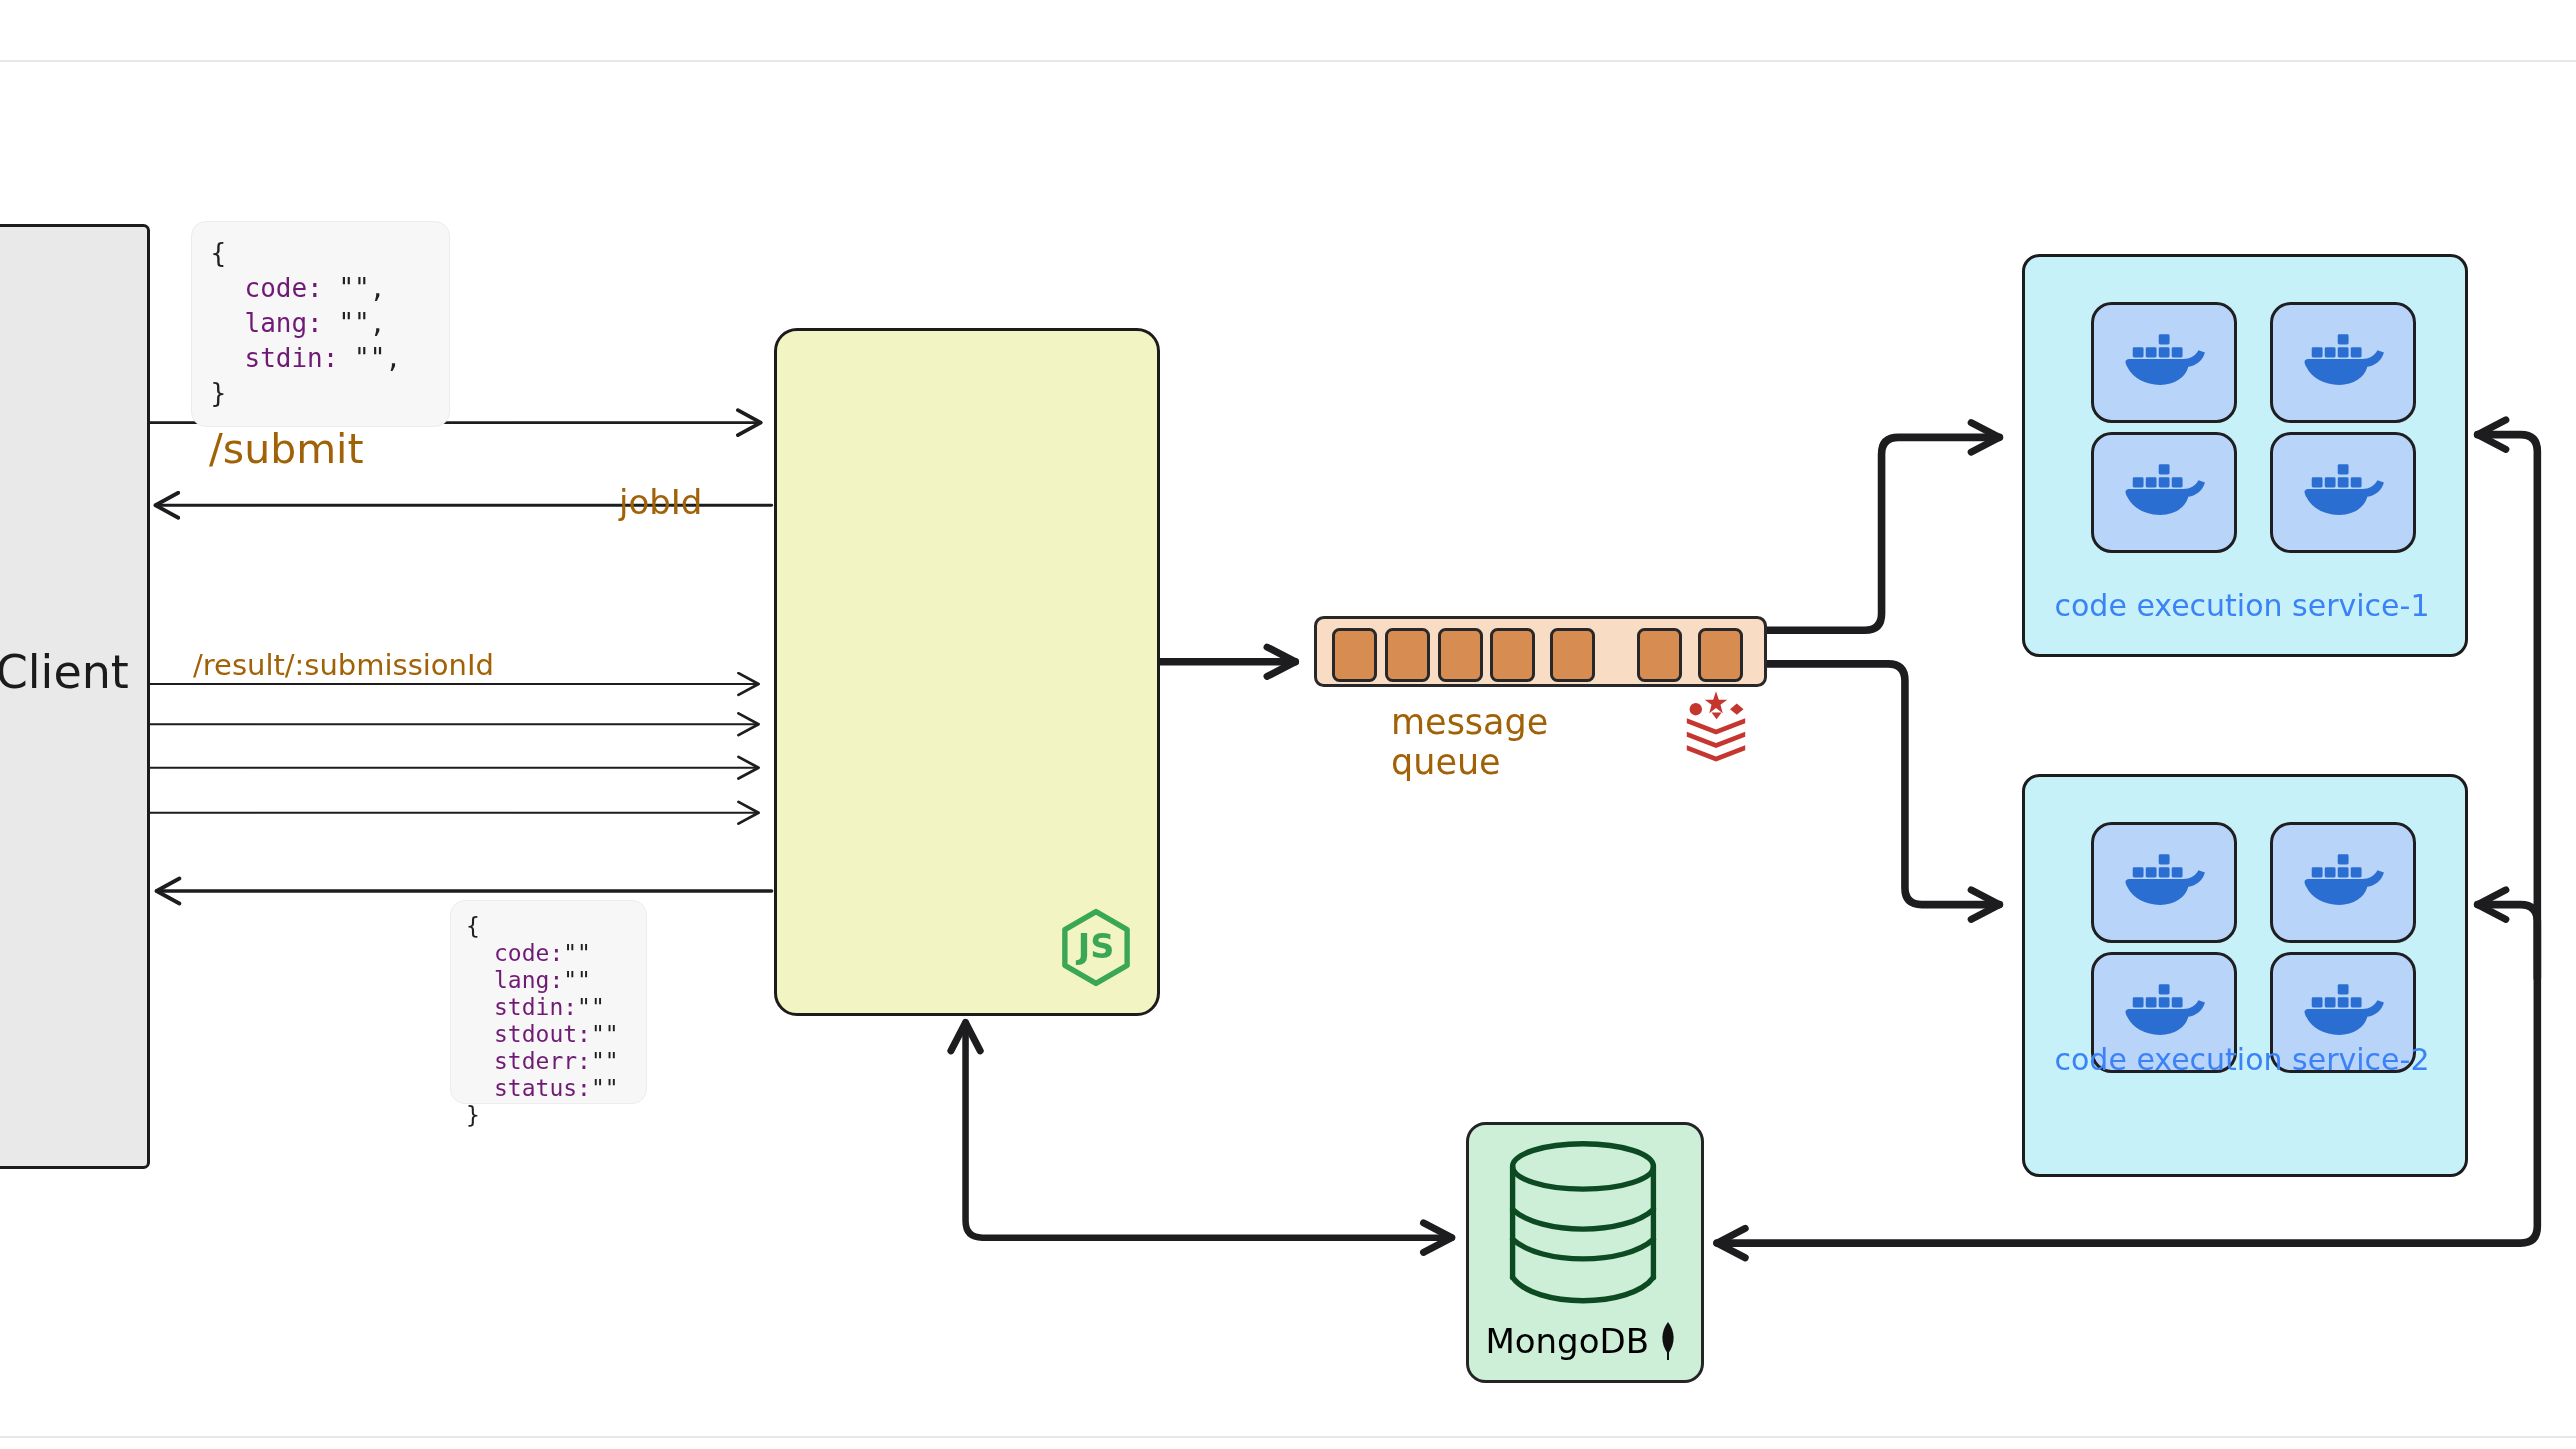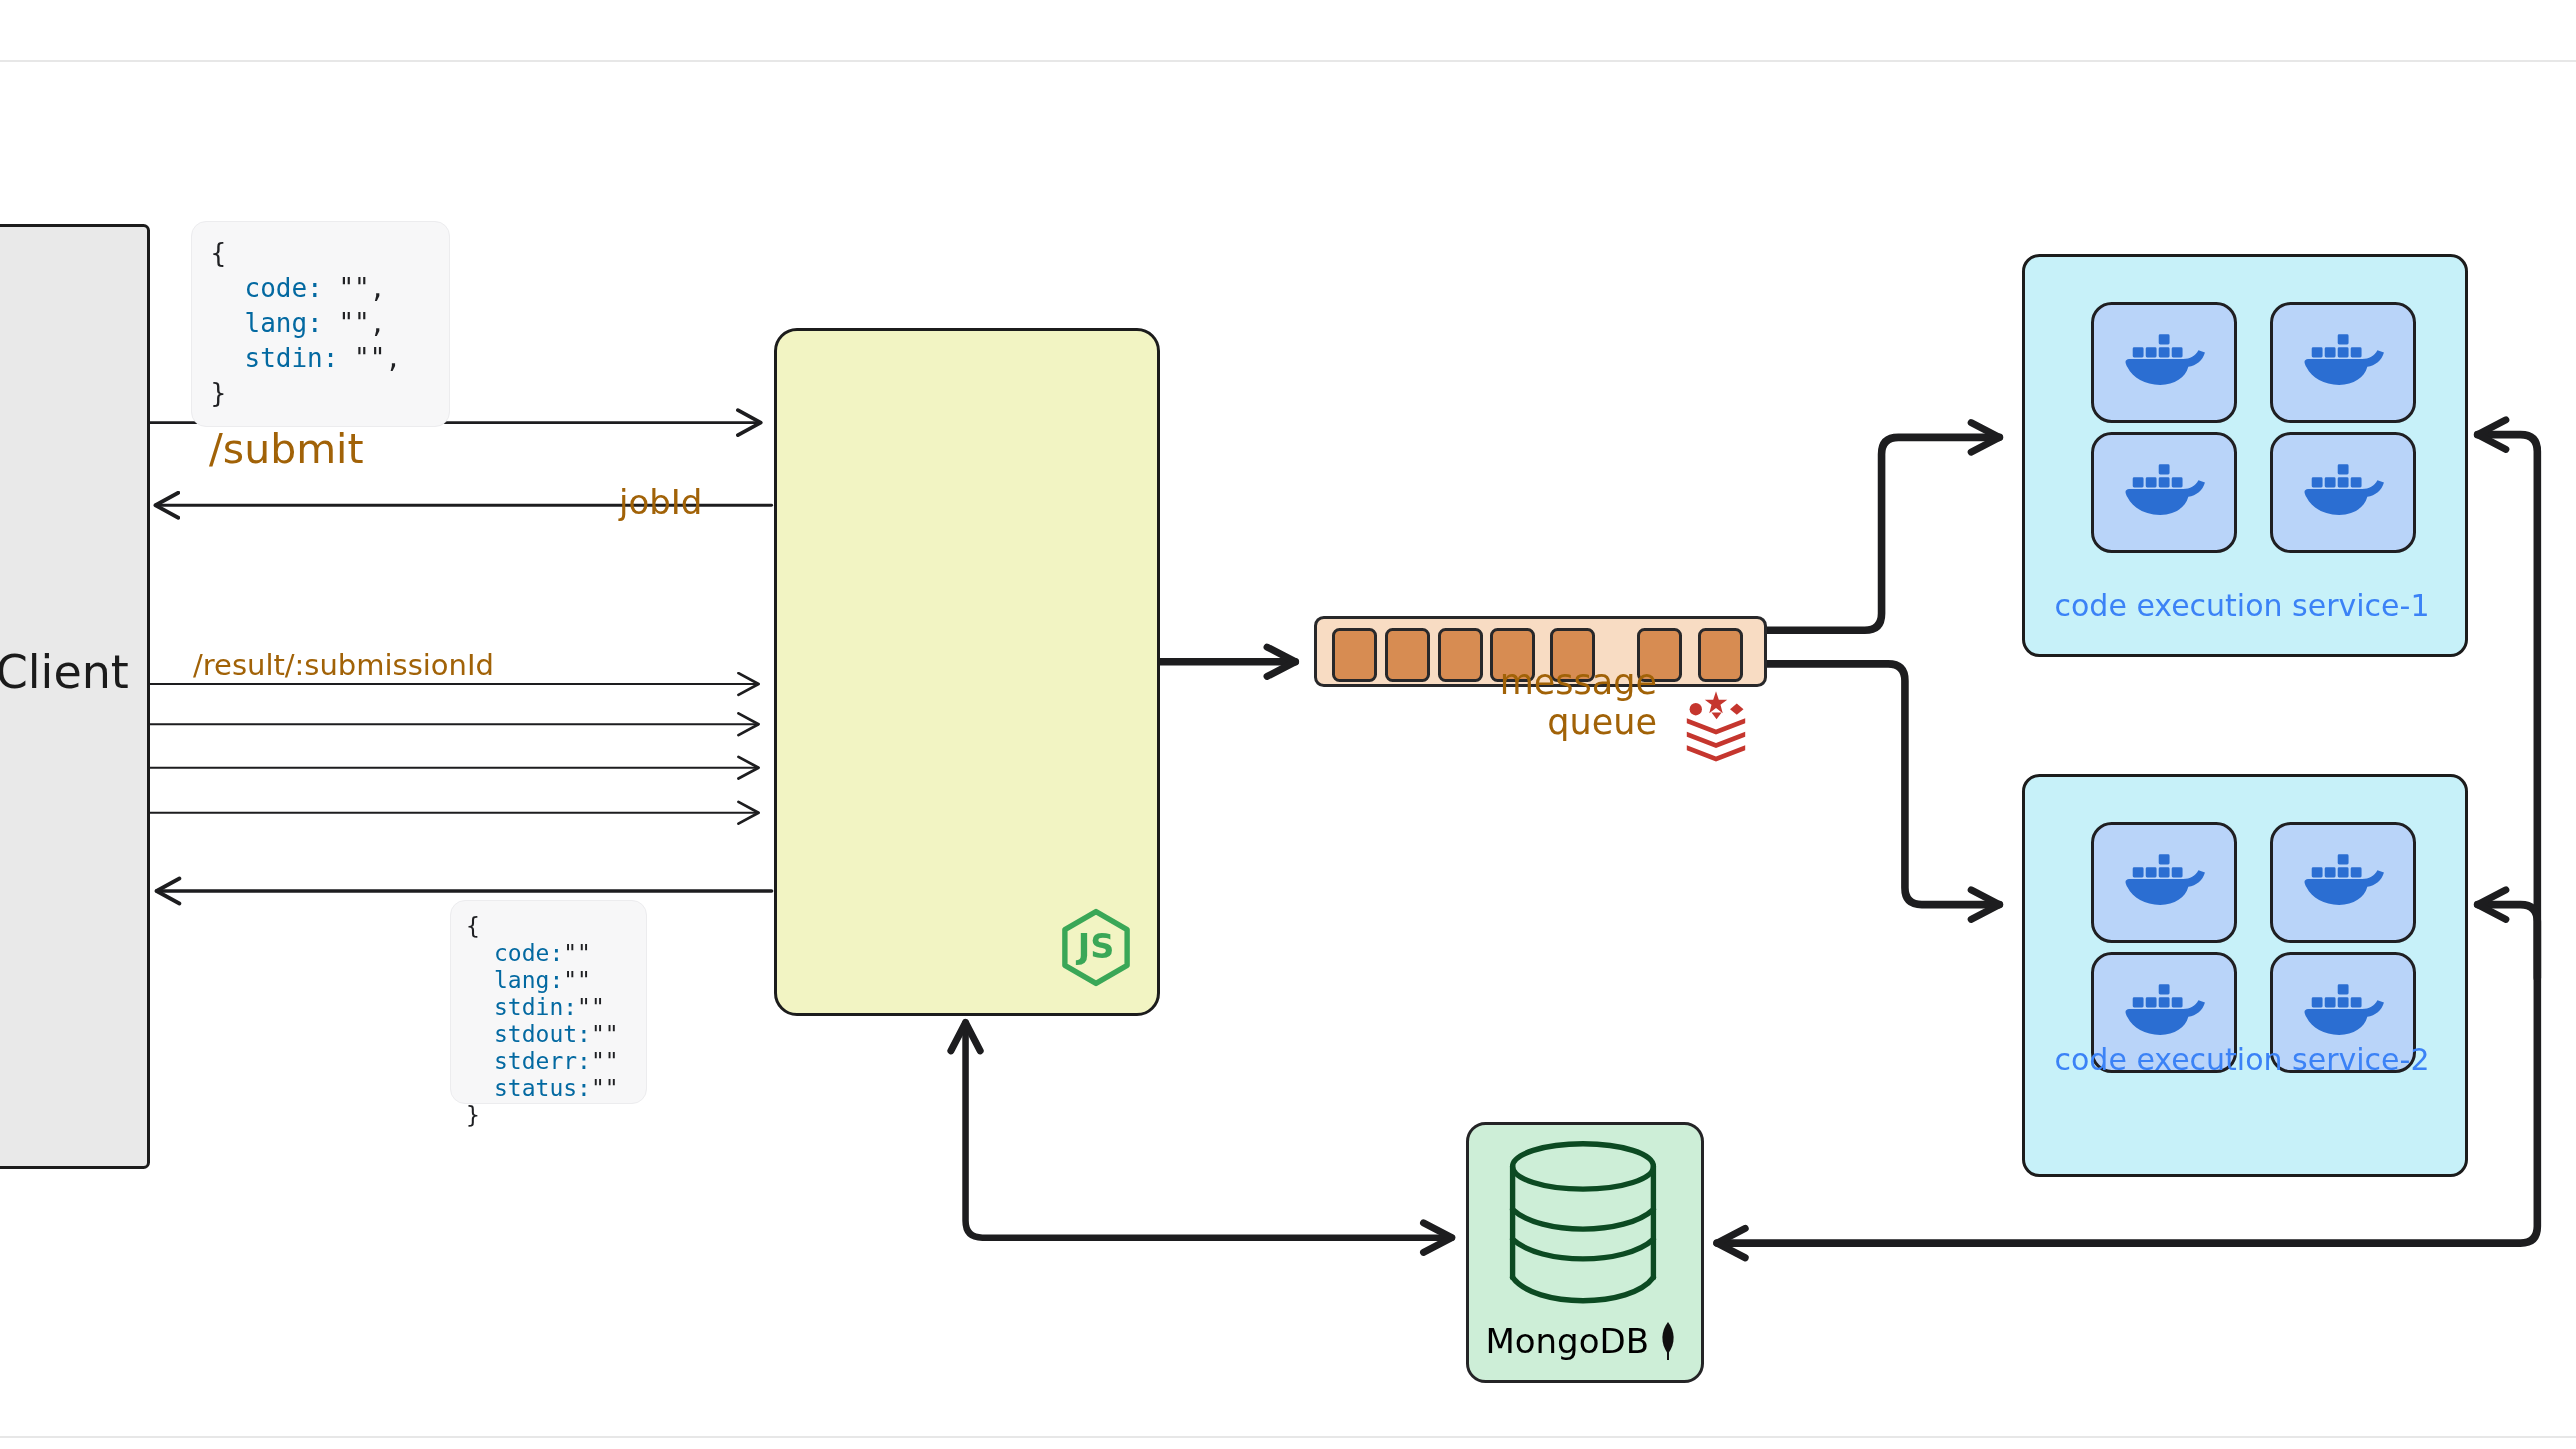--- a/index.html
+++ b/index.html
@@ -9,21 +9,21 @@
 
   
   .client-box{position:absolute;left:-38px;top:224px;width:182px;height:939px;
       background:#e9e9e9;border:3.3px solid #1c1c1c;border-radius:6.5px;}
   .client-label{position:absolute;left:-4.3px;top:645px;font-size:46px;color:#1b1b1b;}
 
   
   .snippet{position:absolute;background:#f7f7f8;border:1.1px solid #ececee;border-radius:15px;
       font-family:"DejaVu Sans Mono",monospace;color:#1f2023;}
   .snippet .line{white-space:pre;}
-  .snippet .key{color:#0369a1;}
+  .snippet .key{color:#701a75;}
   #snippet-request{left:191px;top:221px;width:259px;height:206px;padding:14px 0 0 18.5px;
       font-size:26px;line-height:35px;box-sizing:border-box;}
   #snippet-request .field{padding-left:34px;}
   #snippet-response{left:450px;top:900px;width:197px;height:204px;padding:12px 0 0 15px;
       font-size:23px;line-height:27px;box-sizing:border-box;}
   #snippet-response .field{padding-left:28px;}
 
   
   .lbl{position:absolute;color:#a16207;}
   #lbl-submit{left:209px;top:425px;font-size:41px;}
@@ -35,21 +35,21 @@
       background:#f2f4c3;border:3.8px solid #1c1c1c;border-radius:23px;}
   .css-text{position:absolute;left:774px;top:565px;width:380px;text-align:center;
       font-size:36px;line-height:48px;color:#161616;}
   .node-logo{position:absolute;left:1060px;top:908px;width:72px;height:79px;}
 
   
   .queue-box{position:absolute;left:1314px;top:616px;width:447px;height:65px;
       background:#f8dcc3;border:3.8px solid #28282a;border-radius:9.8px;}
   .queue-slot{position:absolute;top:628px;width:39px;height:48px;background:#d78c52;
       border:3.3px solid #28282a;border-radius:7.6px;}
-  #lbl-queue{left:1391px;top:662px;width:266px;text-align:right;font-size:35px;}
+  #lbl-queue{left:1391px;top:702px;width:266px;text-align:left;font-size:35px;}
   .redis-logo{position:absolute;left:1682px;top:689px;width:68px;height:73px;}
 
   
   .exec-box{position:absolute;left:2022px;top:254px;width:440px;height:397px;
       background:#c7f1f9;border:3.8px solid #1c1c1c;border-radius:17.4px;}
   #exec2.exec-box{top:774px;}
   .tile{position:absolute;width:140px;height:115px;background:#b9d4f9;
       border:3.3px solid #1f1f22;border-radius:20.6px;display:flex;align-items:center;justify-content:center;}
   .tile svg{width:87px;height:65px;}
   .exec-label{position:absolute;left:2022px;width:440px;text-align:center;font-size:30px;color:#3b82f6;}

